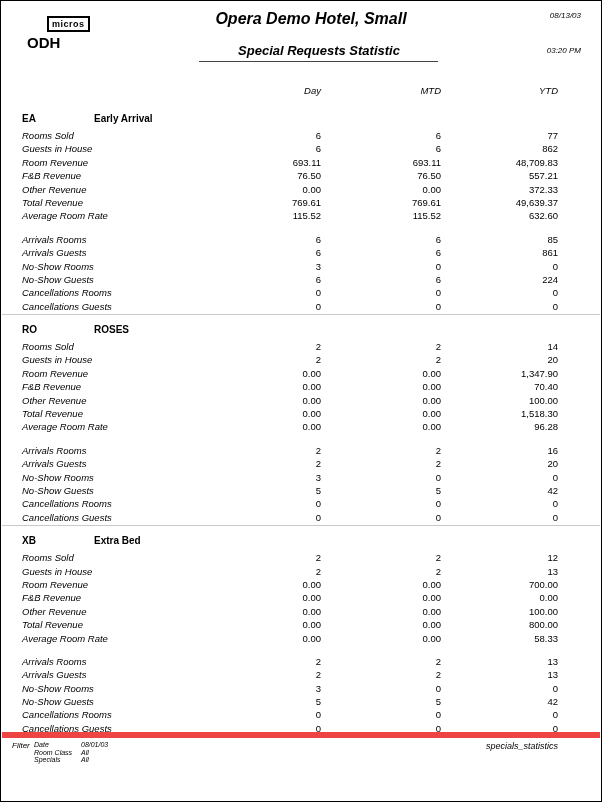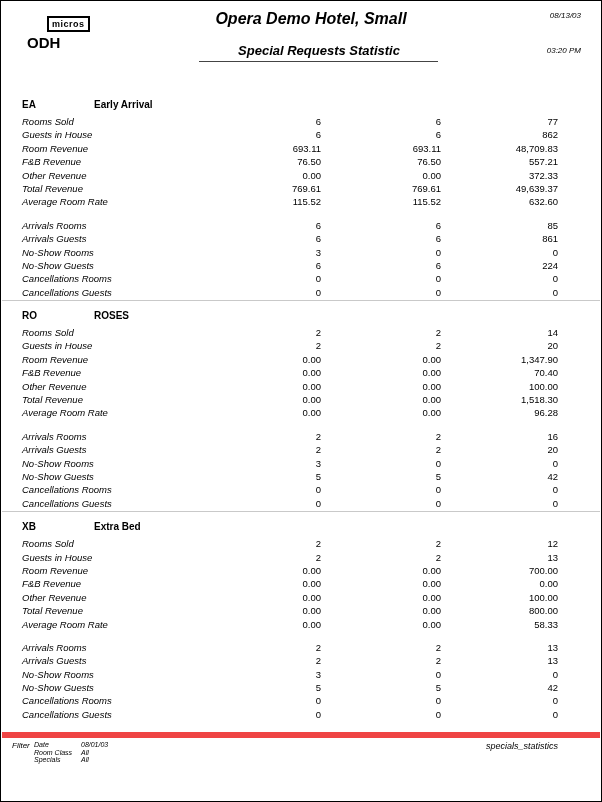--- a/index.html
+++ b/index.html
@@ -84,20 +84,25 @@
   </div>
   <div class="property-code">ODH</div>
 
   <div class="hotel-name">Opera Demo Hotel, Small</div>
   <div class="report-title">Special Requests Statistic</div>
   <div class="title-underline"></div>
   <div class="print-date">08/13/03</div>
   <div class="print-time">03:20 PM</div>
 
   <div class="report-body">
+    <div class="colheaders">
+      <span class="col-day">Day</span>
+      <span class="col-mtd">MTD</span>
+      <span class="col-ytd">YTD</span>
+    </div>
     <div class="sections" id="sections">
         <div class="section">
           <div class="section-header">
             <span class="section-code">EA</span>
             <span class="section-name">Early Arrival</span>
           </div>
           <div class="trow">
             <span class="rlabel">Rooms Sold</span>
             <span class="val day">6</span>
             <span class="val mtd">6</span>

